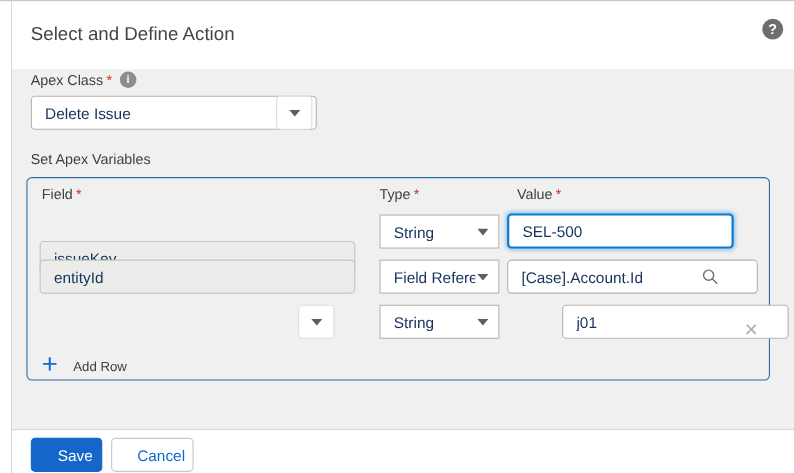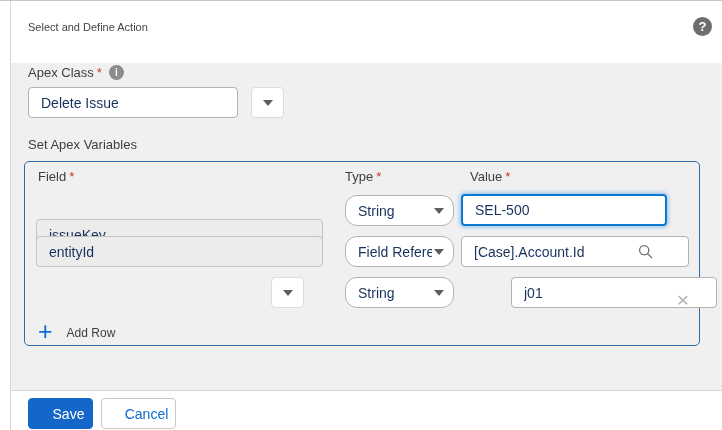--- a/index.html
+++ b/index.html
@@ -3,21 +3,21 @@
 <meta charset="utf-8">
 <style>
   * { margin:0; padding:0; box-sizing:border-box; }
   html,body { background:#fff; }
   .page {
     position:relative; width:722px; height:430px; background:#fff;
     border-top:1px solid #c6c6c6; overflow:hidden;
     font-family:"Liberation Sans", sans-serif; color:#3e3e3c;
   }
   .left-line { position:absolute; left:10px; top:0; width:1px; height:430px; background:#d8d8d8; }
-  .page-title { position:absolute; left:28px; top:20px; font-size:11px; color:#444; }
+  .page-title { position:absolute; left:28px; top:20px; font-size:17px; color:#444; }
   .help-icon {
     position:absolute; left:693px; top:16px; width:19px; height:19px; border-radius:50%;
     background:#6e6e6e; color:#fff; font-size:13px; font-weight:bold;
     display:flex; align-items:center; justify-content:center; cursor:pointer;
   }
   .body-bg { position:absolute; left:11px; top:62px; width:711px; height:327px; background:#f0f0f1; }
 
   .label { position:absolute; font-size:13px; color:#3e3e3c; display:flex; align-items:center; }
   .req { color:#c9372c; margin-left:3px; }
   .info-icon {
@@ -40,21 +40,21 @@
   }
   .tri { width:0; height:0; border-left:5px solid transparent; border-right:5px solid transparent; border-top:6px solid #5e5e5e; }
 
   .panel {
     position:absolute; left:24px; top:160px; width:676px; height:185px;
     border:1.5px solid #2e6da4; border-radius:5px;
   }
 
   .select {
     position:absolute; width:109px; height:31px; background:#fff; border:1px solid #b5b2ae;
-    border-radius:12px; display:flex; align-items:center; cursor:pointer;
+    border-radius:0; display:flex; align-items:center; cursor:pointer;
     font-size:14px; color:#16325c; padding:0 9px 0 12px;
   }
   .select .sel-text { flex:1 1 auto; overflow:hidden; white-space:nowrap; }
   .select .tri { flex:0 0 auto; margin-left:2px; }
 
   .search-icon { position:absolute; cursor:pointer; }
   .remove-icon {
     position:absolute; left:672px; top:287px; width:22px; height:22px;
     display:flex; align-items:center; justify-content:center;
     font-size:21px; color:#b0aeab; cursor:pointer; line-height:1;
@@ -79,21 +79,21 @@
   <div class="body-bg"></div>
 
   <div class="page-title">Select and Define Action</div>
   <div class="help-icon">?</div>
 
   <div class="label" style="left:28px; top:64px;">
     <span>Apex Class</span>
     <span class="req">*</span>
     <span class="info-icon">i</span>
   </div>
-  <input class="tbox" style="left: 28px; top: 86px; width: 210px;" value="Delete Issue">
+  <input class="tbox" style="left: 28px; top: 86px; width: 260px;" value="Delete Issue">
   <div class="arrow-btn" style="left:251px; top:86px;">
     <span class="tri"></span>
   </div>
 
   <div class="label" style="left:28px; top:136px;">Set Apex Variables</div>
 
   <div class="panel"></div>
 
   <div class="label" style="left:38px; top:168px;">
     <span>Field</span>

